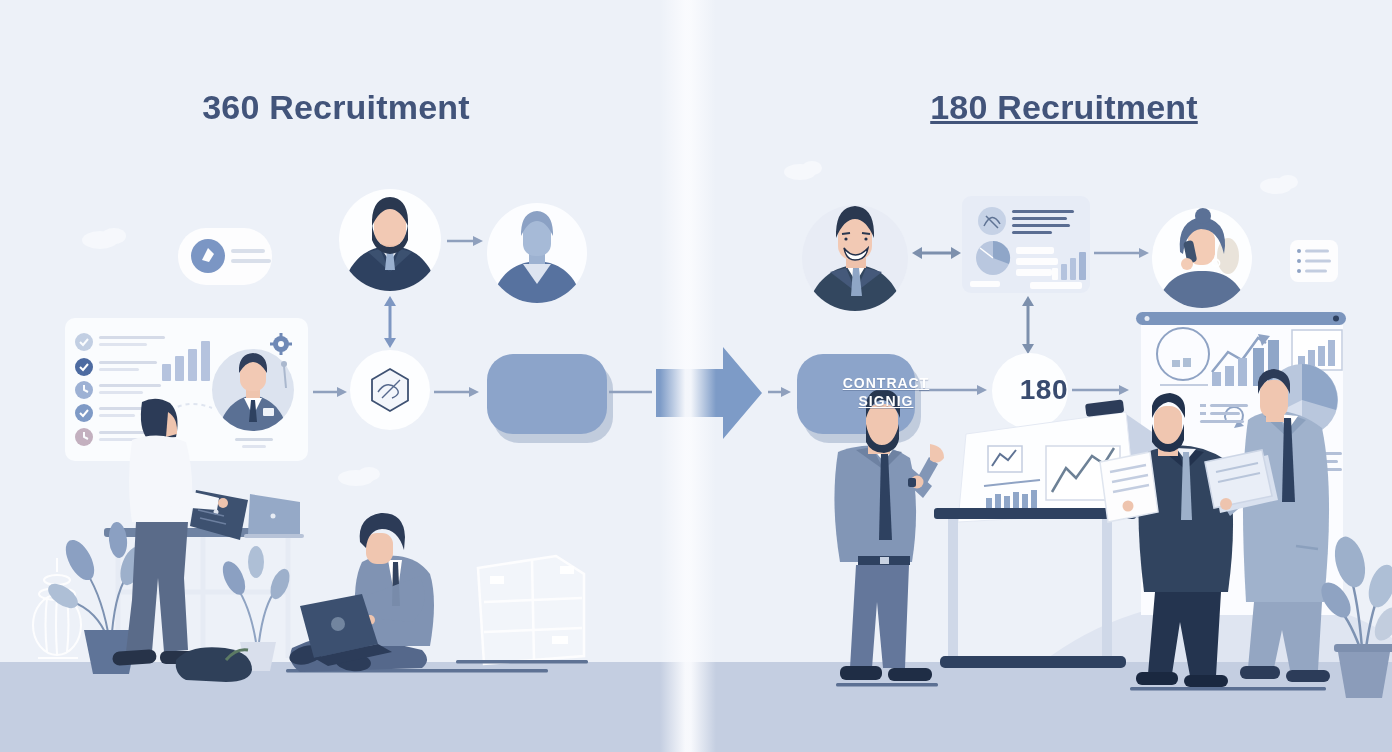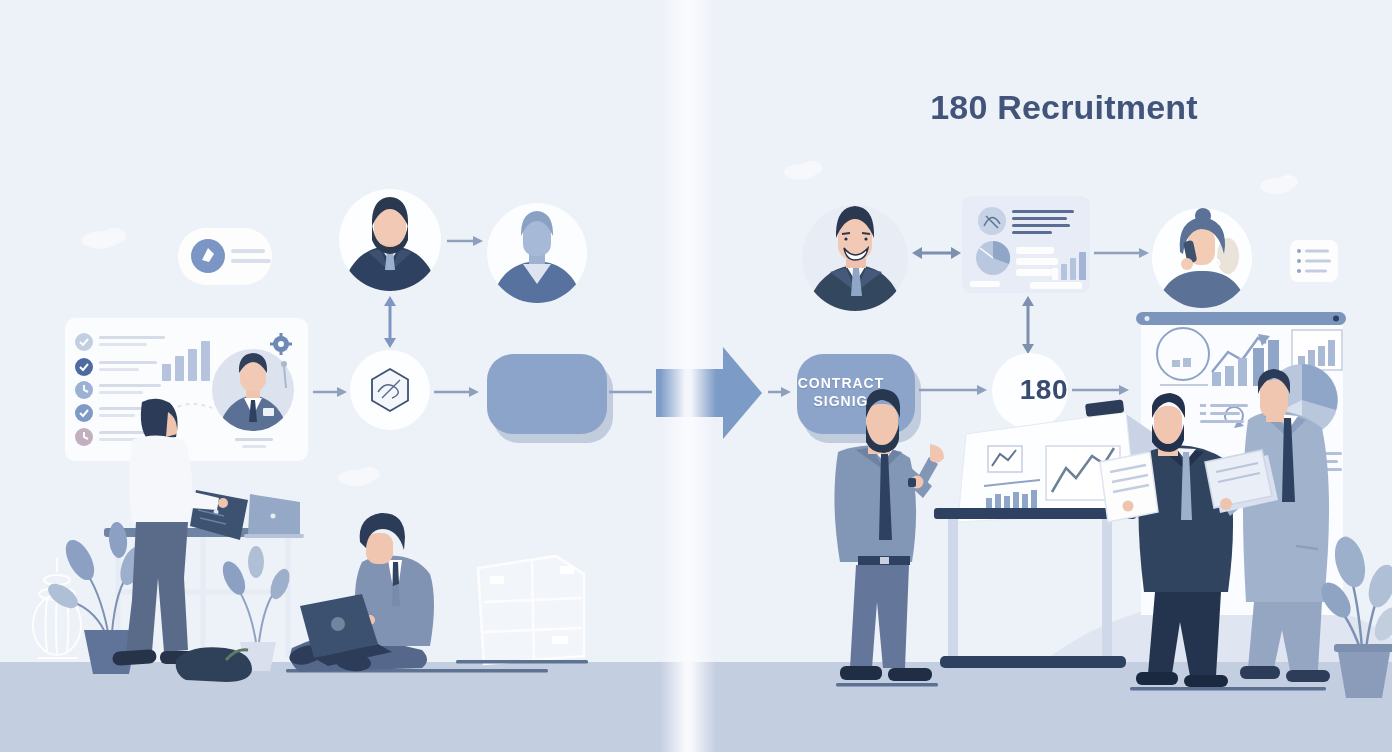--- a/index.html
+++ b/index.html
@@ -6,21 +6,21 @@
   .canvas{
     position:relative;width:1392px;height:752px;overflow:hidden;
     background:#edf1f8;font-family:"Liberation Sans",sans-serif;
   }
   .scene{position:absolute;left:0;top:0;width:1392px;height:752px;}
   .panel-title{
     position:absolute;top:88px;z-index:5;text-align:center;
     font-size:34px;font-weight:bold;color:#42547a;letter-spacing:0.2px;
   }
   .panel-title.left{left:0;width:672px;}
-  .panel-title.right{left:736px;width:656px;}
+  .panel-title.right{left:736px;width:656px;text-decoration:underline;}
   .flow-box-text{
     position:absolute;z-index:6;text-align:center;color:#ffffff;
     font-size:14px;font-weight:bold;letter-spacing:1px;line-height:1.3;
     text-shadow:0 1px 1px rgba(70,90,130,.35);
   }
   .flow-box-text .l2{display:block;}
   .step-circle-text{
     position:absolute;z-index:6;text-align:right;
     font-size:28px;font-weight:bold;color:#394b6f;letter-spacing:0.5px;
   }
@@ -575,23 +575,24 @@
       <ellipse cx="1382" cy="586" rx="12" ry="22" transform="rotate(18 1382 586)" fill="#aebfd6"></ellipse>
       <ellipse cx="1336" cy="600" rx="11" ry="20" transform="rotate(-35 1336 600)" fill="#8fa3c2"></ellipse>
       <ellipse cx="1387" cy="624" rx="10" ry="18" transform="rotate(28 1387 624)" fill="#c2cdde"></ellipse>
       <rect x="1334" y="644" width="60" height="8" rx="3" fill="#7d8fae"></rect>
       <polygon points="1338,652 1390,652 1382,698 1346,698" fill="#8b9cba"></polygon>
     </g>
   </svg>
 
   <div class="divider"></div>
 
+  <div class="panel-title left">360 Recruitment</div>
   <div class="panel-title right">180 Recruitment</div>
 
 
-  <div class="flow-box-text" style="left:793px;top:374px;width:96px;">
+  <div class="flow-box-text" style="left:838px;top:374px;width:96px;text-decoration:underline;">
     <span>CONTRACT</span>
     <span class="l2">SIGNIG</span>
   </div>
 
   <div class="step-circle-text" style="left:992px;top:374px;width:76px;">180</div>
 
 </div>
 
 </body></html>

